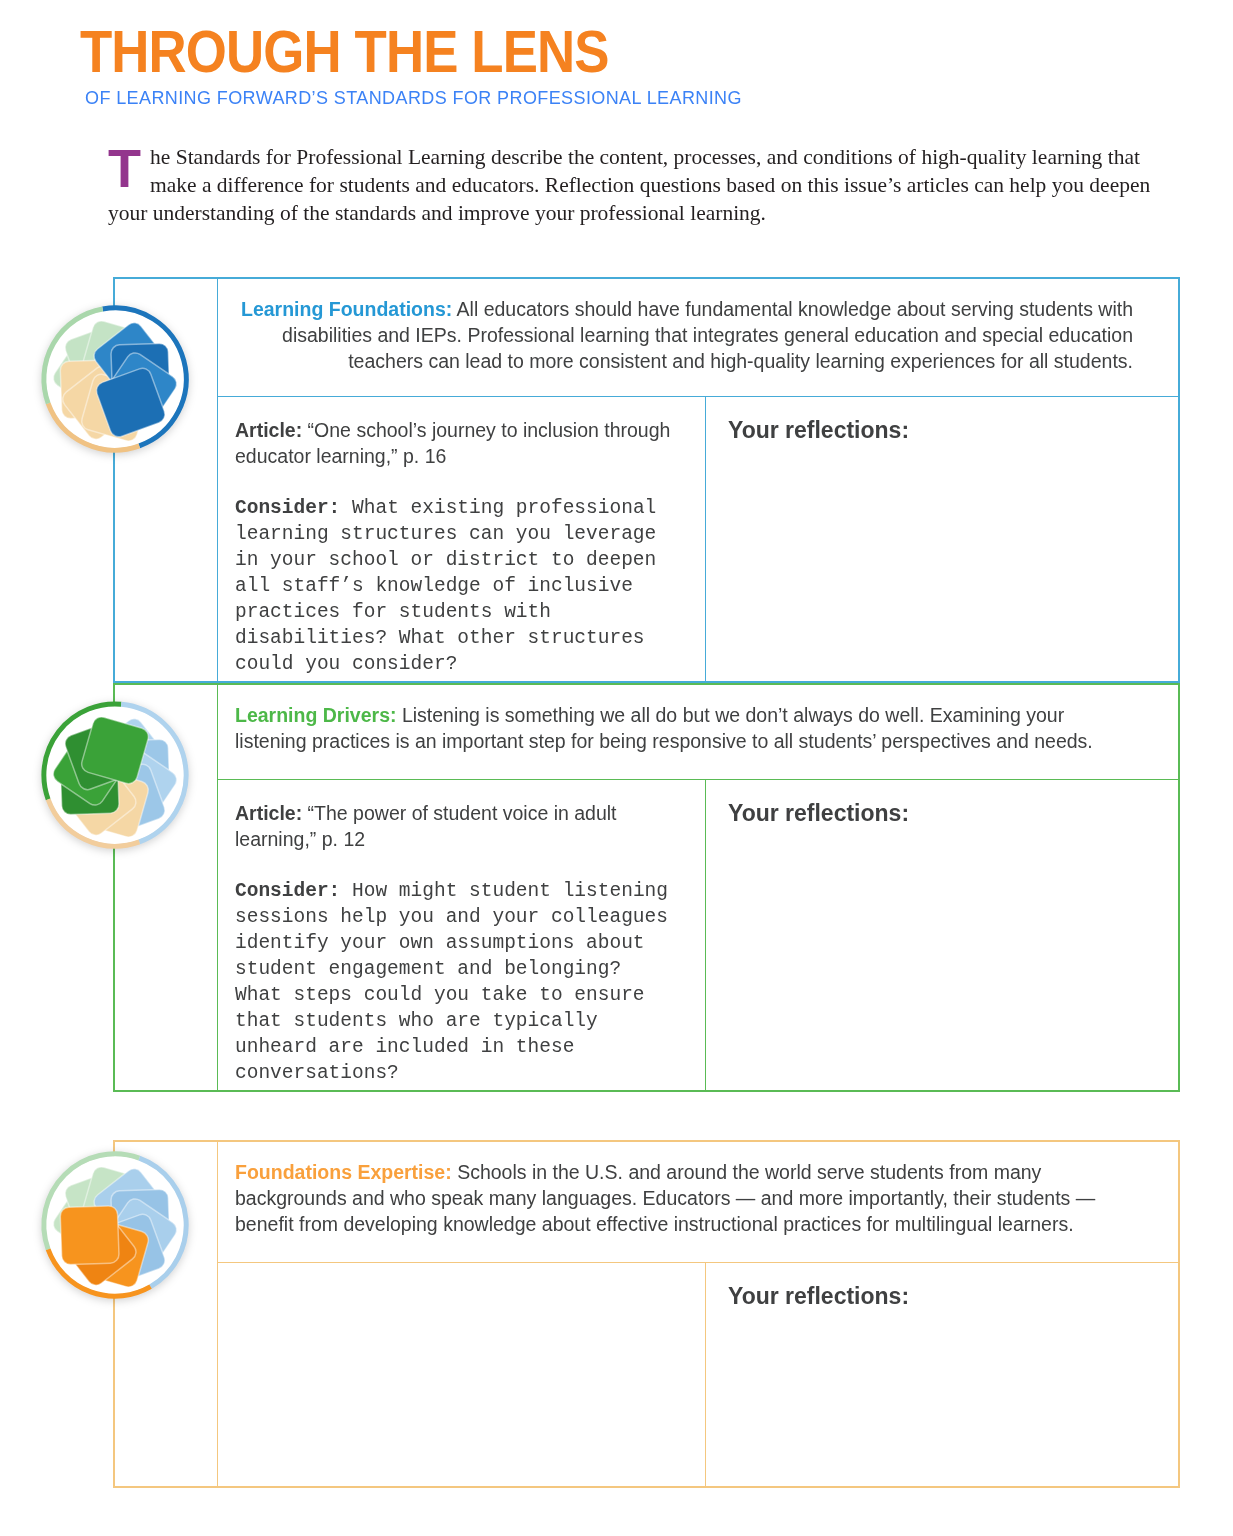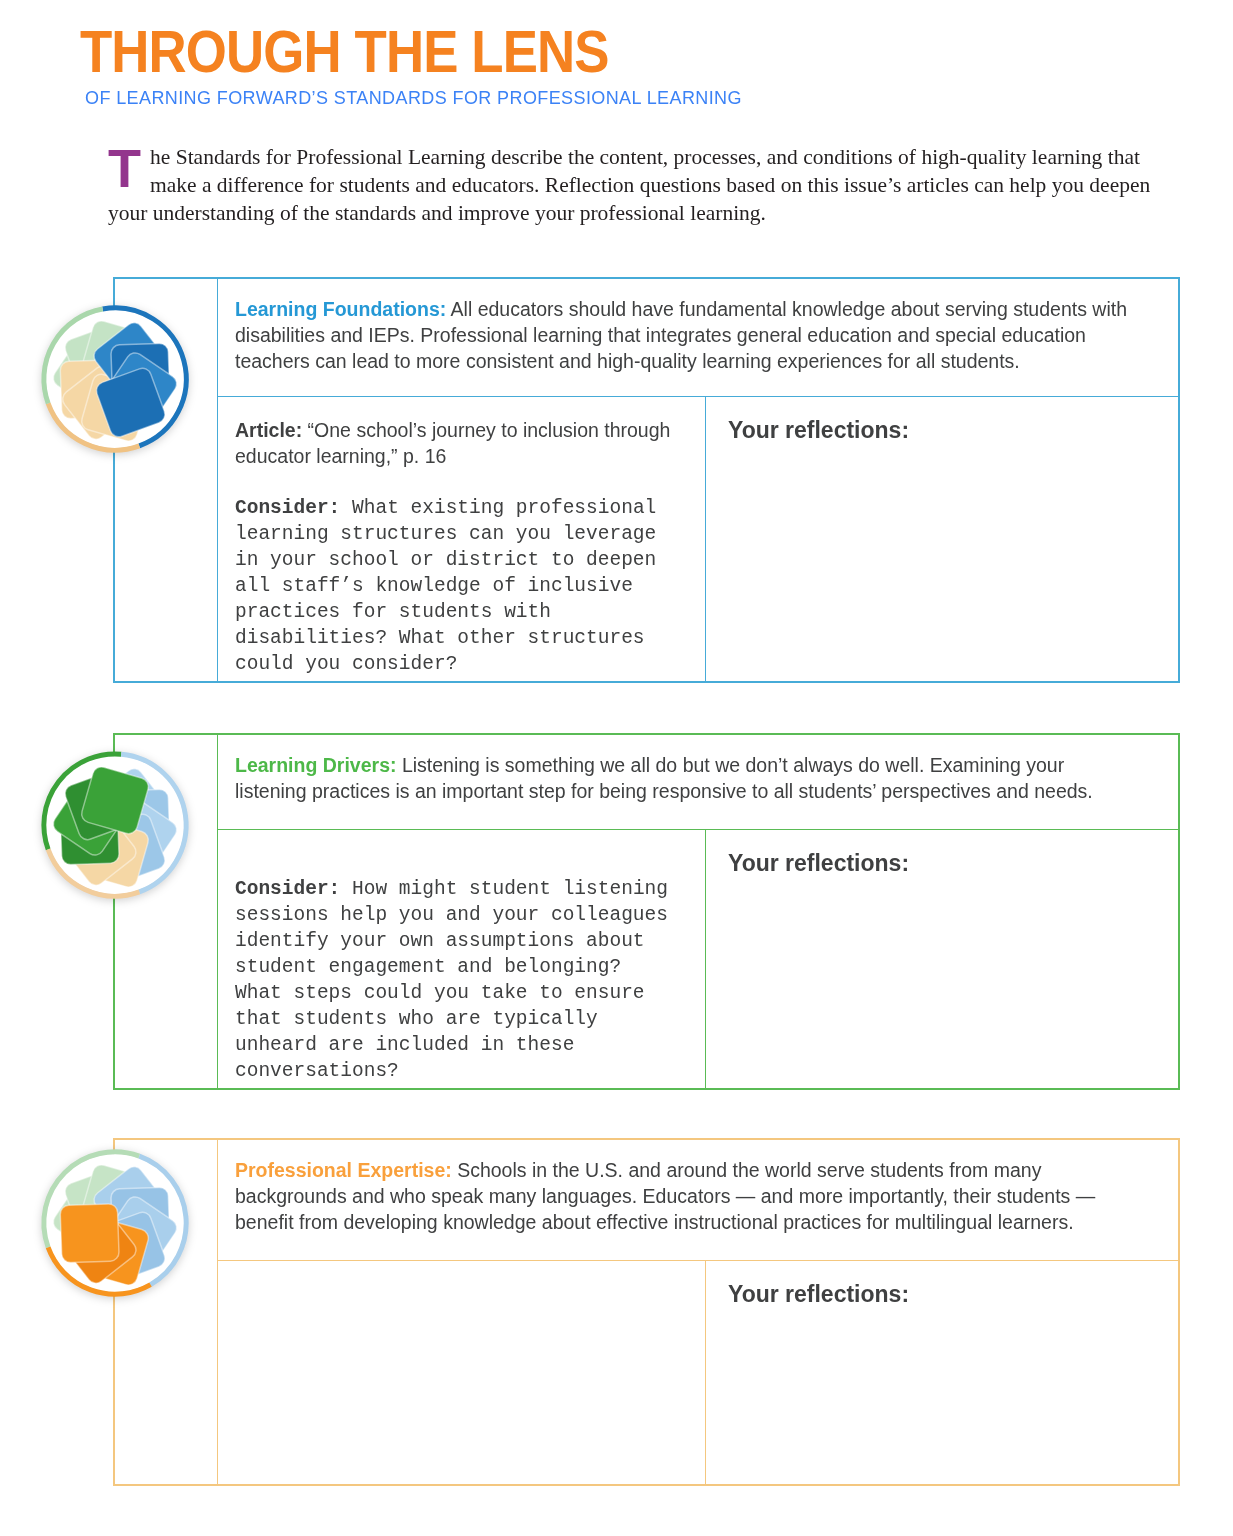--- a/index.html
+++ b/index.html
@@ -36,42 +36,42 @@
     float:left;
     color:#93358D;
     font-family:"Liberation Sans",sans-serif;
     font-weight:800;
     font-size:54px;line-height:42px;
     padding:4px 9px 0 0;
   }
   
   .std{position:relative;margin-left:113px;width:1067px;}
   .s1{margin-top:50px;}
-  .s2{margin-top:50px;}
+  .s2{}
   .s3{margin-top:48px;}
   .box{
     box-sizing:border-box;width:1067px;
     border:2px solid var(--bc);
     display:grid;
     grid-template-columns:103px 488px 1fr;
     grid-template-rows:auto auto;
     background:#fff;
   }
   .s1{--bc:#46ABD8;--lc:#2598D5;}
   .s2{--bc:#5ABB55;--lc:#4DB848;}
   .s3{--bc:#F4C77F;--lc:#F9A03C;}
   .spacer{grid-row:1/3;grid-column:1;border-right:1.5px solid var(--bc);}
   .bhead{
     grid-column:2/4;grid-row:1;
     box-sizing:border-box;
     border-bottom:1.5px solid var(--bc);
     padding:17px 45px 0 17px;
     font-size:19.5px;line-height:26px;
   }
-  .s1 .bhead{min-height:118px;}
+  .s1 .bhead{min-height:118px;text-align:right;}
   .s2 .bhead{min-height:95px;}
   .s3 .bhead{min-height:121px;}
   .lbl{color:var(--lc);font-weight:700;}
   .acol{
     grid-column:2;grid-row:2;
     box-sizing:border-box;
     border-right:1.5px solid var(--bc);
     padding:20px 26px 4px 17px;
     font-size:19.5px;line-height:26px;
   }
@@ -185,20 +185,24 @@
       </g>
     </svg>
   </div>
   <div class="box">
     <div class="spacer"></div>
     <div class="bhead">
       <b class="lbl">Learning Drivers:</b>
       <span>Listening is something we all do but we don’t always do well. Examining your listening practices is an important step for being responsive to all students’ perspectives and needs.</span>
     </div>
     <div class="acol">
+      <p class="para">
+        <b>Article:</b>
+        <span>“The power of student voice in adult learning,” p. 12</span>
+      </p>
       <p class="para consider">
         <b>Consider:</b>
         <span>How might student listening sessions help you and your colleagues identify your own assumptions about student engagement and belonging? What steps could you take to ensure that students who are typically unheard are included in these conversations?</span>
       </p>
     </div>
     <div class="rcol">
       <b>Your reflections:</b>
     </div>
   </div>
 </section>
@@ -220,21 +224,21 @@
         <rect x="-29" y="-29" width="58" height="58" rx="9" fill="#97C3E6" transform="rotate(144) translate(0,-27) rotate(16)"></rect>
         <rect x="-29" y="-29" width="58" height="58" rx="9" fill="#F7941E" transform="rotate(180) translate(0,-27) rotate(16)"></rect>
         <rect x="-29" y="-29" width="58" height="58" rx="9" fill="#EF8412" transform="rotate(216) translate(0,-27) rotate(16)"></rect>
         <rect x="-29" y="-29" width="58" height="58" rx="9" fill="#F7941E" transform="rotate(252) translate(0,-27) rotate(16)"></rect>
       </g>
     </svg>
   </div>
   <div class="box">
     <div class="spacer"></div>
     <div class="bhead">
-      <b class="lbl">Professional Expertise:</b>
+      <b class="lbl">Foundations Expertise:</b>
       <span>Schools in the U.S. and around the world serve students from many backgrounds and who speak many languages. Educators — and more importantly, their students — benefit from developing knowledge about effective instructional practices for multilingual learners.</span>
     </div>
     <div class="acol">
     </div>
     <div class="rcol">
       <b>Your reflections:</b>
     </div>
   </div>
 </section>
 

